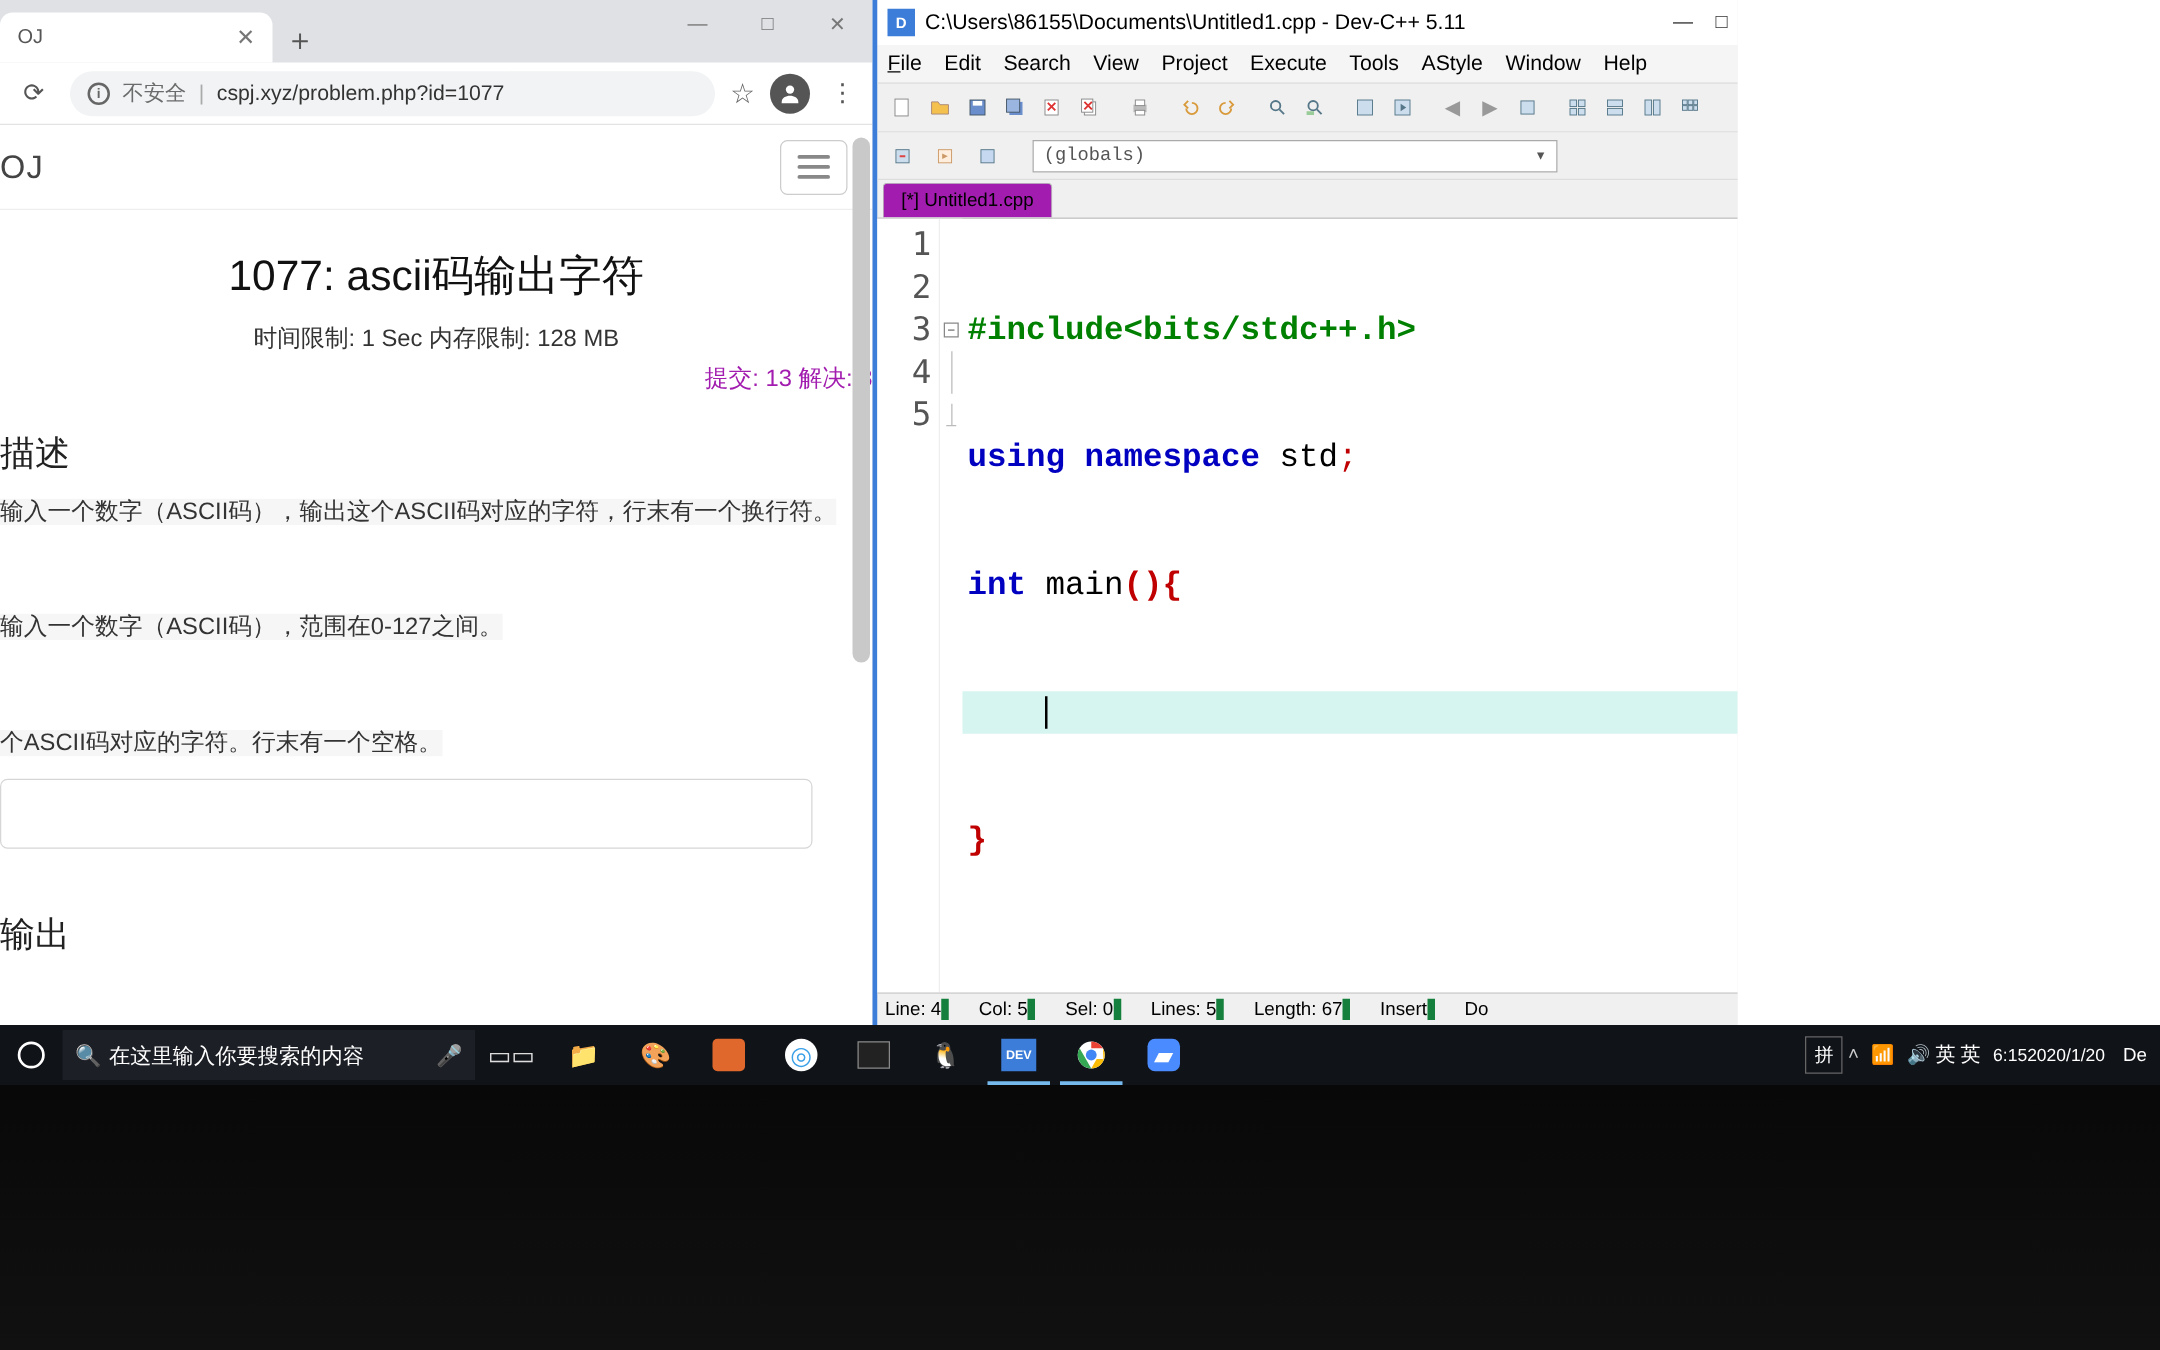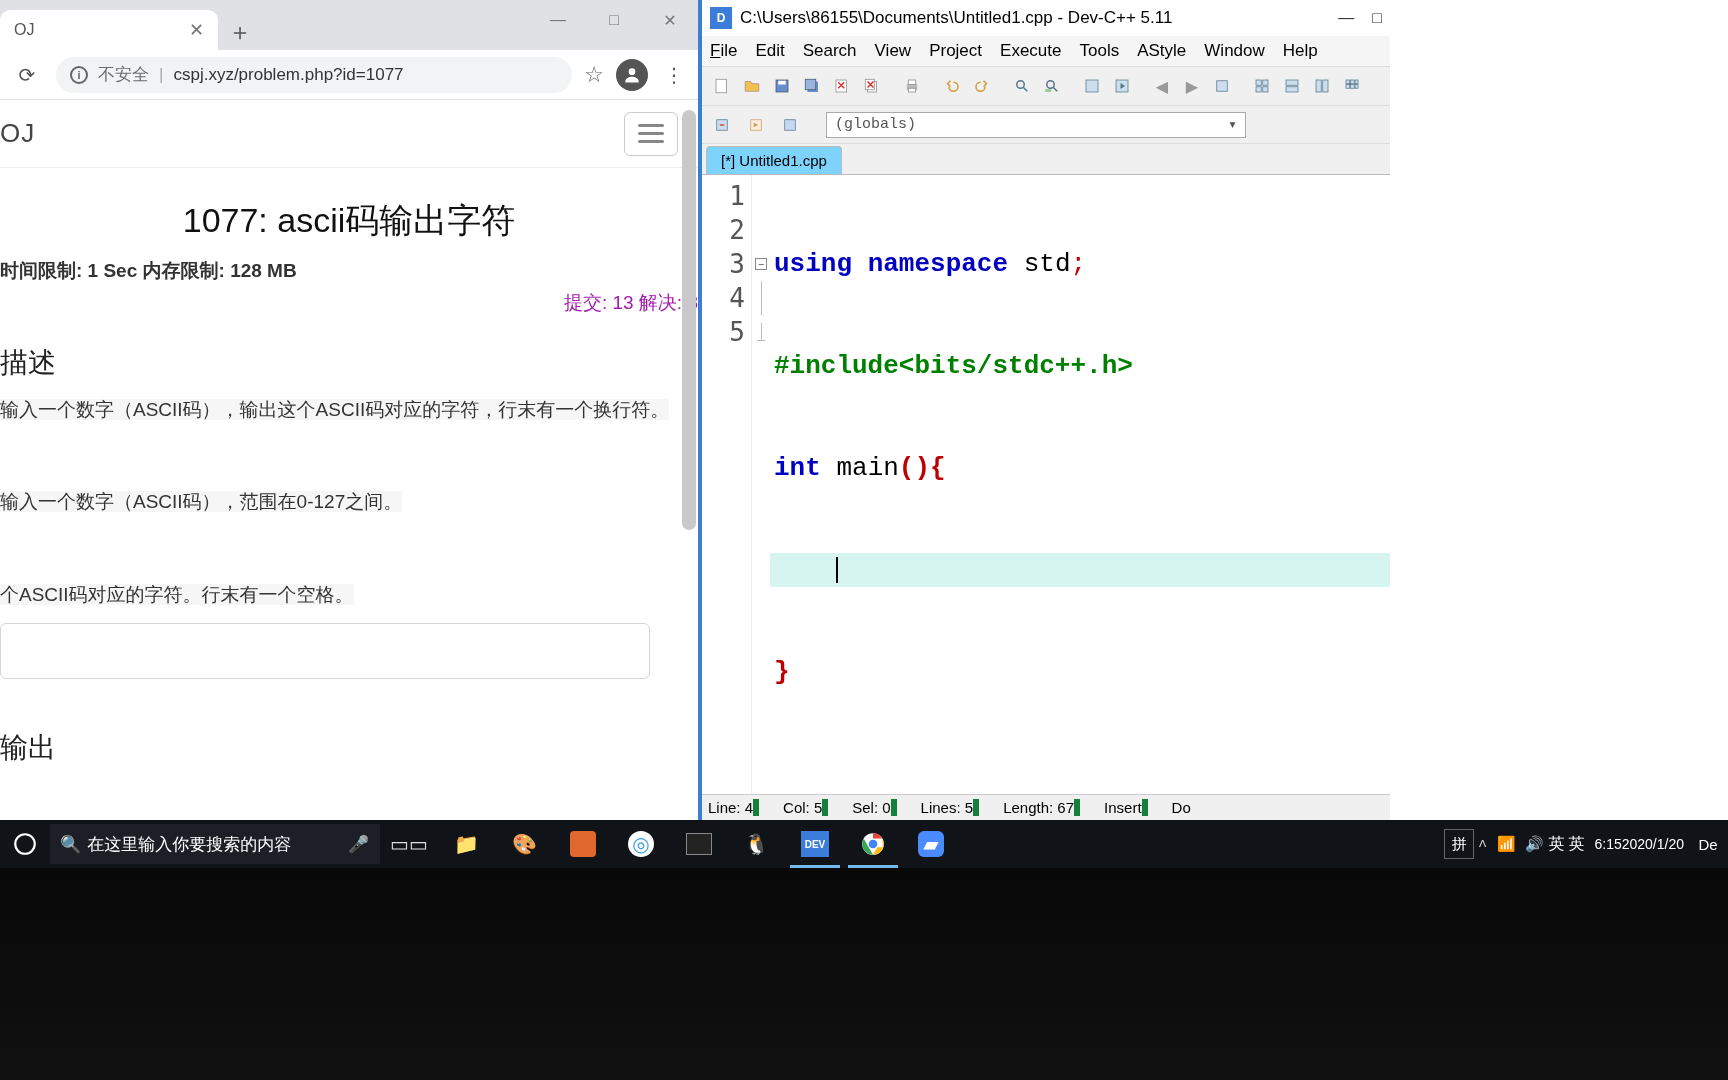--- a/index.html
+++ b/index.html
@@ -104,21 +104,21 @@
   border: 1px solid #ccc; border-radius: 6px;
   display: flex; flex-direction: column; align-items: center; justify-content: center; gap: 5px;
 }
 .hamburger i { width: 26px; height: 3px; background: #888; border-radius: 2px; display: block; }
 
 .page-content { padding: 30px 0 0 0; }
 .problem-title {
   text-align: center; font-size: 34px; font-weight: 400; color: #111;
 }
 .problem-meta {
-  text-align: left; margin-top: 14px; font-size: 19px; color: #333; font-weight: bold;
+  text-align: center; margin-top: 14px; font-size: 19px; color: #333;
 }
 .problem-meta2 { text-align: right; margin-top: 6px; font-size: 19px; color: #a21caf; }
 .problem-links {
   text-align: center; margin-top: 8px; font-size: 19px; color: #333;
 }
 .problem-links a { color: #1b6ec2; text-decoration: none; }
 .section-h {
   font-size: 28px; color: #222; margin: 28px 0 12px 0;
 }
 .section-p { font-size: 19px; color: #333; line-height: 1.7; background: #f6f6f6; display: inline; }
@@ -188,21 +188,21 @@
   display: flex; align-items: center; padding: 0 8px;
   font-family: "Courier New", monospace; font-size: 15px; color: #555;
   justify-content: space-between;
 }
 .dev-tabstrip {
   height: 30px; background: #f0f0f0;
   display: flex; align-items: flex-end;
   padding-left: 4px;
 }
 .dev-tab {
-  height: 28px; background: #7dd3fc;
+  height: 28px; background: #a21caf;
   border: 1px solid #bbb; border-bottom: none;
   border-radius: 4px 4px 0 0;
   padding: 0 14px;
   display: flex; align-items: center;
   font-size: 15px; color: #000;
 }
 .editor {
   flex: 1; background: #fff;
   display: flex;
   border-top: 1px solid #bbb;
@@ -571,22 +571,22 @@
         </div>
       <div>
           <span class="fold-line"></span>
         </div>
       <div style="display:flex;flex-direction:column;align-items:center">
           <span style="width:1px;height:17px;background:#bbb"></span>
           <span style="width:8px;height:1px;background:#bbb"></span>
         </div>
     </div>
     <div class="code">
+      <div class="line"><span class="kw-green">#include&lt;bits/stdc++.h&gt;</span></div>
       <div class="line"><span class="kw-blue">using</span> <span class="kw-blue">namespace</span> <span class="plain">std</span><span class="kw-red">;</span></div>
-      <div class="line"><span class="kw-green">#include&lt;bits/stdc++.h&gt;</span></div>
       <div class="line"><span class="kw-blue">int</span> <span class="plain">main</span><span class="sym">(){</span></div>
       <div class="line hl">    <span class="cursor"></span></div>
       <div class="line"><span class="sym">}</span></div>
     </div>
   </div>
 
   <div class="dev-status">
     <span class="cell">Line:   4</span>
     <span class="cell">Col:   5</span>
     <span class="cell">Sel:   0</span>

